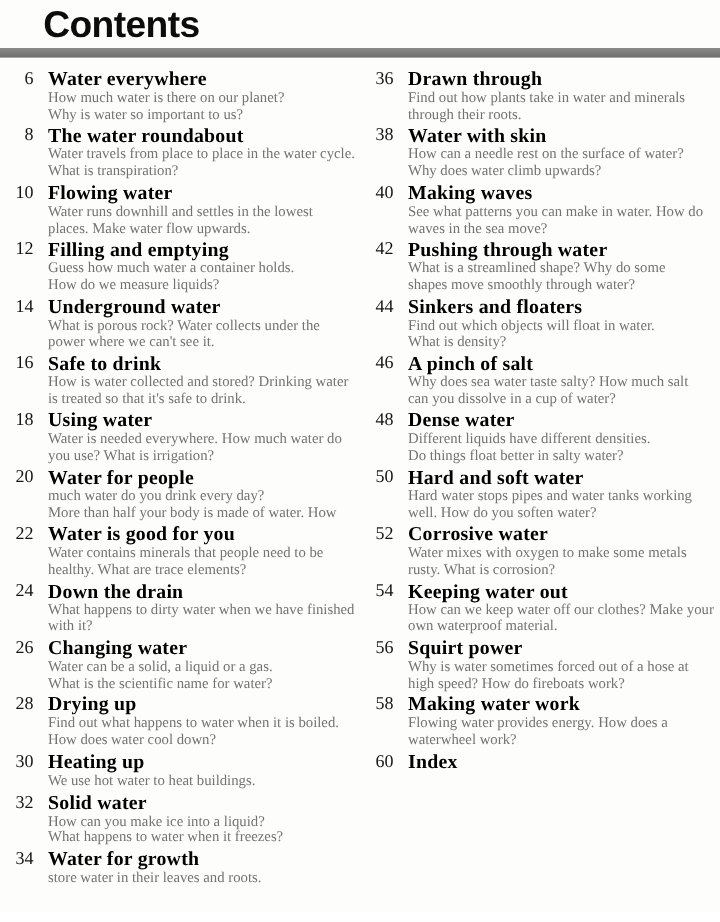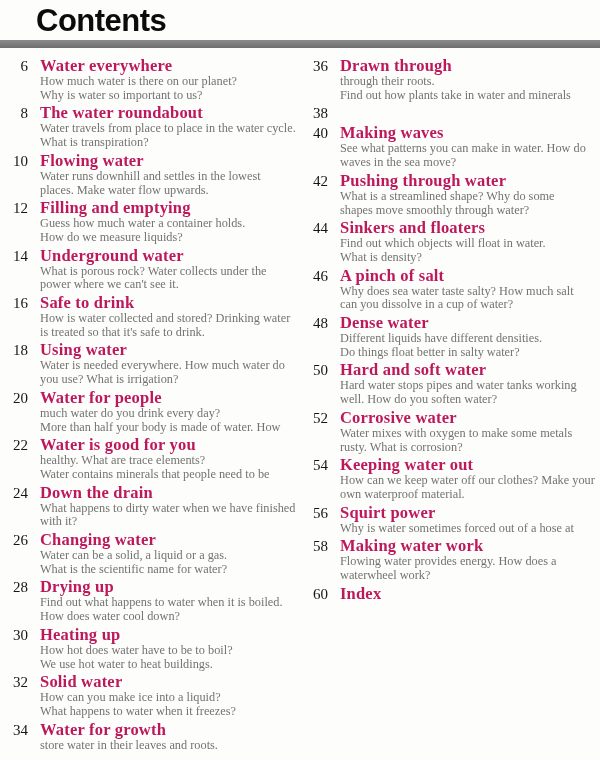--- a/index.html
+++ b/index.html
@@ -60,21 +60,21 @@
   }
   .entry-body {
     margin-left: 12px;
   }
   .entry-title {
     font-family: "Liberation Serif", "DejaVu Serif", serif;
     font-weight: 700;
     font-size: 16.5px;
     line-height: 18px;
     letter-spacing: 0.2px;
-    color: #be185d;
+    color: #000000;
     white-space: nowrap;
   }
   .desc-line {
     font-family: Liberation Serif, serif;
     font-size: 12.3px;
     line-height: 13.7px;
     color: #737373;
     white-space: nowrap;
   }
 </style>
@@ -155,22 +155,22 @@
       <div class="entry-title">Water for people</div>
     <div class="desc-line">much water do you drink every day?</div>
             <div class="desc-line">More than half your body is made of water. How</div>
           </div>
   </div>
 
   <div class="entry">
     <div class="entry-num">22</div>
     <div class="entry-body">
       <div class="entry-title">Water is good for you</div>
-    <div class="desc-line">healthy. What are trace elements?</div>
-            <div class="desc-line">Water contains minerals that people need to be</div>
+    <div class="desc-line">Water contains minerals that people need to be</div>
+            <div class="desc-line">healthy. What are trace elements?</div>
           </div>
   </div>
 
   <div class="entry">
     <div class="entry-num">24</div>
     <div class="entry-body">
       <div class="entry-title">Down the drain</div>
     <div class="desc-line">What happens to dirty water when we have finished</div>
             <div class="desc-line">with it?</div>
           </div>
@@ -191,21 +191,20 @@
       <div class="entry-title">Drying up</div>
     <div class="desc-line">Find out what happens to water when it is boiled.</div>
             <div class="desc-line">How does water cool down?</div>
           </div>
   </div>
 
   <div class="entry">
     <div class="entry-num">30</div>
     <div class="entry-body">
       <div class="entry-title">Heating up</div>
-    <div class="desc-line">How hot does water have to be to boil?</div>
             <div class="desc-line">We use hot water to heat buildings.</div>
           </div>
   </div>
 
   <div class="entry">
     <div class="entry-num">32</div>
     <div class="entry-body">
       <div class="entry-title">Solid water</div>
     <div class="desc-line">How can you make ice into a liquid?</div>
             <div class="desc-line">What happens to water when it freezes?</div>
@@ -218,27 +217,32 @@
       <div class="entry-title">Water for growth</div>
             <div class="desc-line">store water in their leaves and roots.</div>
           </div>
   </div>
 </div>
     <div class="toc-col" id="col-right">
   <div class="entry">
     <div class="entry-num">36</div>
     <div class="entry-body">
       <div class="entry-title">Drawn through</div>
-    <div class="desc-line">through their roots.</div>
-            <div class="desc-line">Find out how plants take in water and minerals</div>
+    <div class="desc-line">Find out how plants take in water and minerals</div>
+            <div class="desc-line">through their roots.</div>
           </div>
   </div>
 
   <div class="entry">
     <div class="entry-num">38</div>
+    <div class="entry-body">
+      <div class="entry-title">Water with skin</div>
+    <div class="desc-line">How can a needle rest on the surface of water?</div>
+            <div class="desc-line">Why does water climb upwards?</div>
+          </div>
   </div>
 
   <div class="entry">
     <div class="entry-num">40</div>
     <div class="entry-body">
       <div class="entry-title">Making waves</div>
     <div class="desc-line">See what patterns you can make in water. How do</div>
             <div class="desc-line">waves in the sea move?</div>
           </div>
   </div>
@@ -304,20 +308,21 @@
     <div class="desc-line">How can we keep water off our clothes? Make your</div>
             <div class="desc-line">own waterproof material.</div>
           </div>
   </div>
 
   <div class="entry">
     <div class="entry-num">56</div>
     <div class="entry-body">
       <div class="entry-title">Squirt power</div>
     <div class="desc-line">Why is water sometimes forced out of a hose at</div>
+            <div class="desc-line">high speed? How do fireboats work?</div>
           </div>
   </div>
 
   <div class="entry">
     <div class="entry-num">58</div>
     <div class="entry-body">
       <div class="entry-title">Making water work</div>
     <div class="desc-line">Flowing water provides energy. How does a</div>
             <div class="desc-line">waterwheel work?</div>
           </div>

